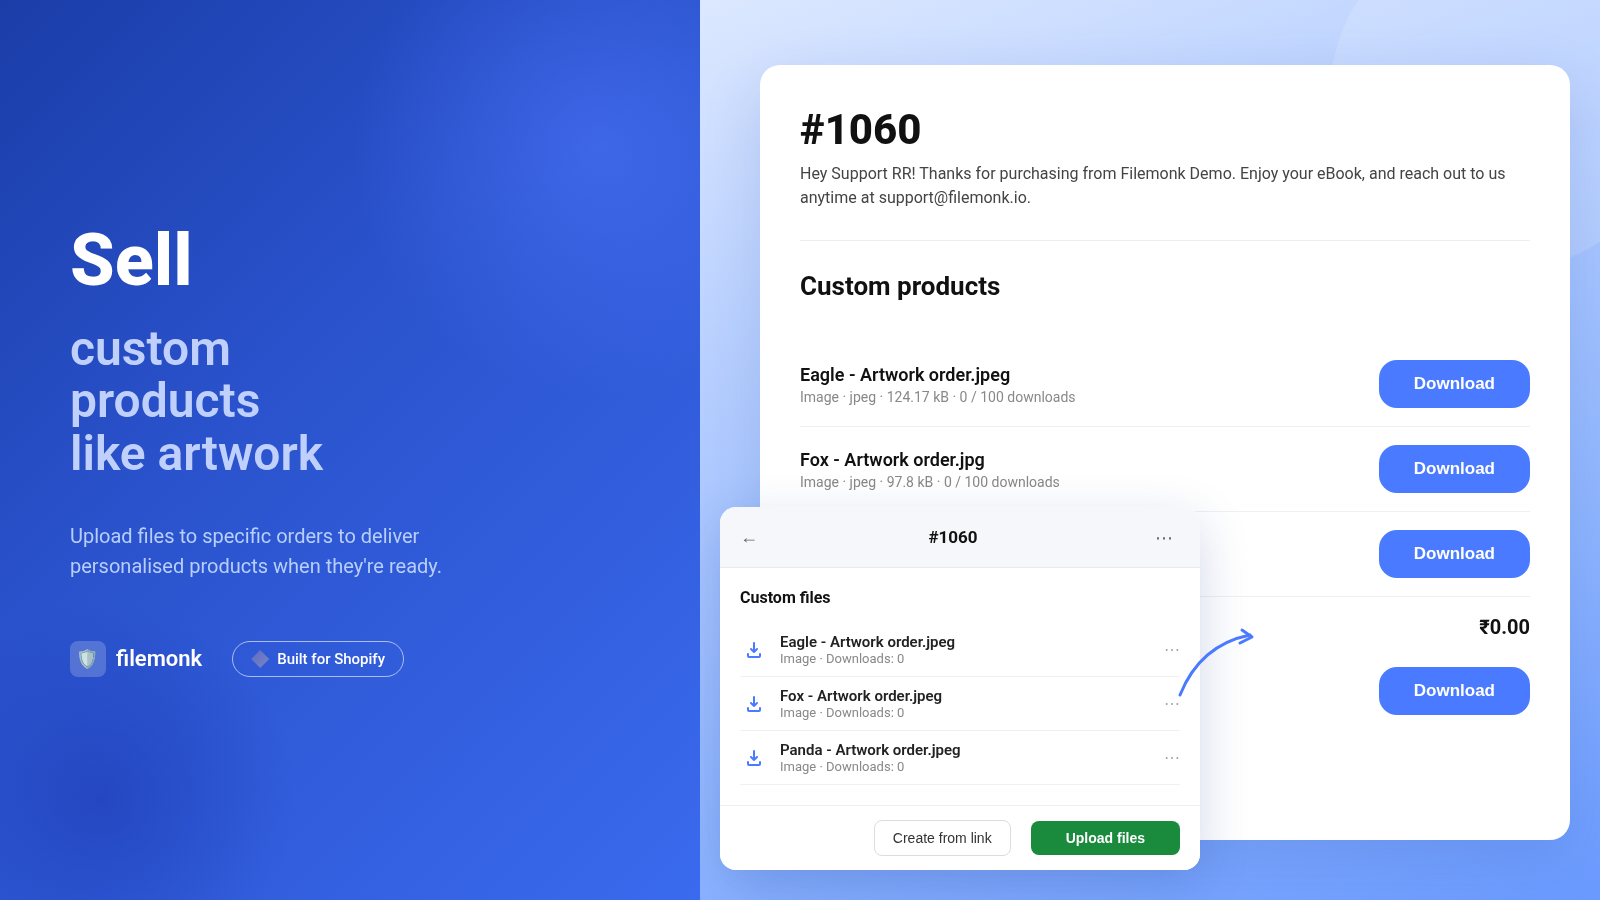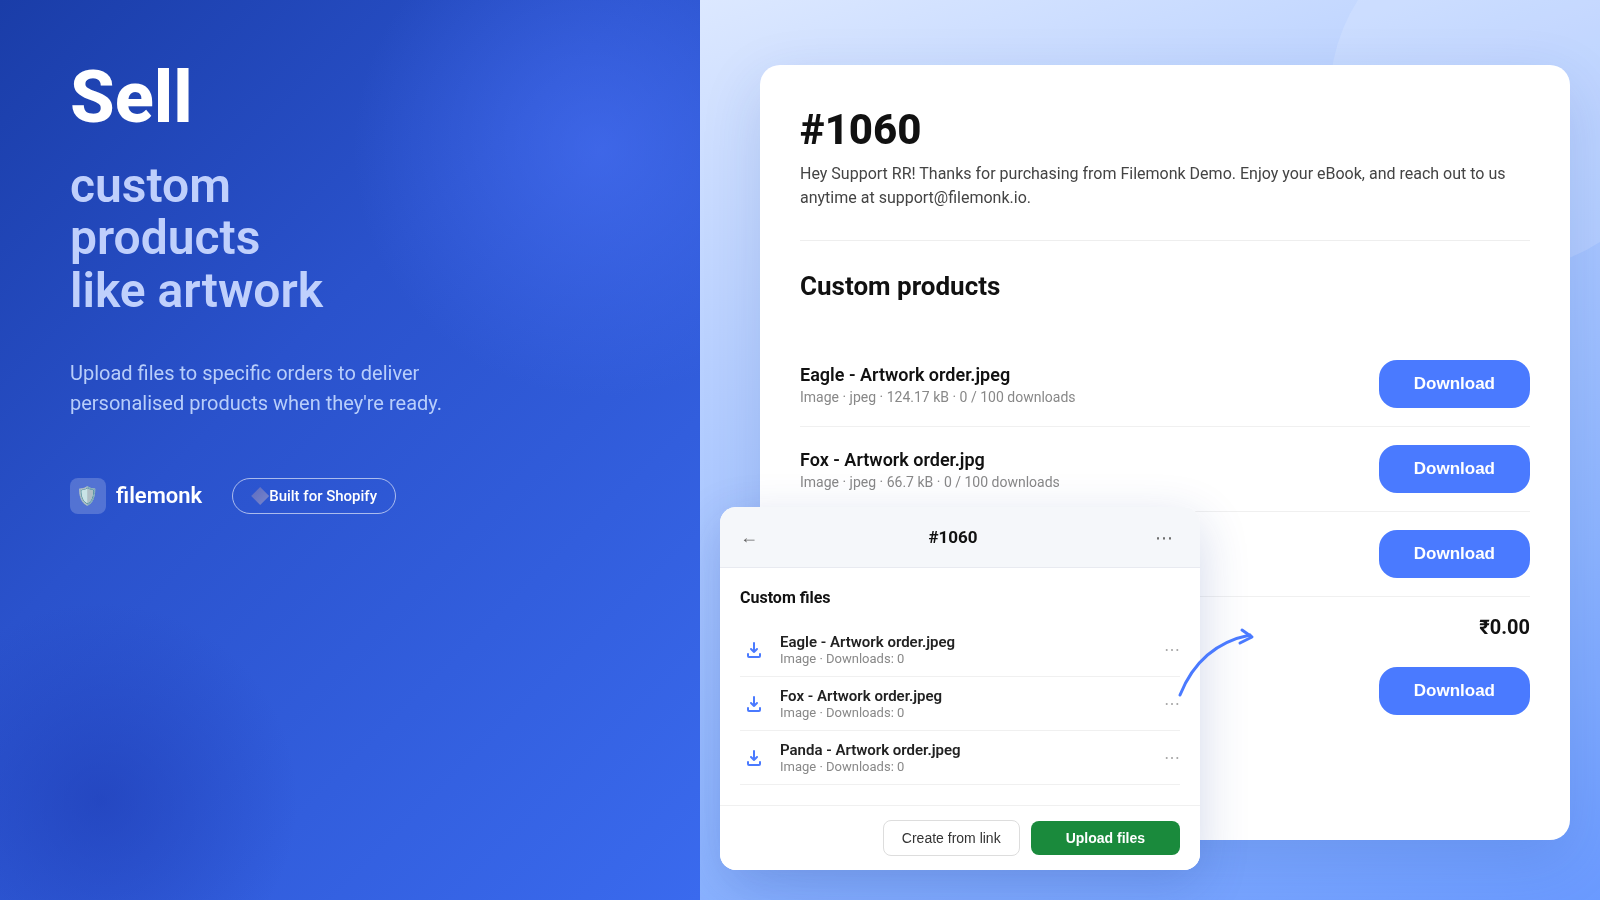--- a/index.html
+++ b/index.html
@@ -12,21 +12,21 @@
     }
 
     
     .left-panel {
       width: 700px;
       height: 900px;
       background: linear-gradient(135deg, #1a3da8 0%, #2a52cc 40%, #3a6aee 100%);
       position: relative;
       display: flex;
       flex-direction: column;
-      justify-content: flex-start;
+      justify-content: center;
       padding: 60px 70px;
       overflow: hidden;
     }
 
     .left-panel::before {
       content: '';
       position: absolute;
       top: -100px;
       right: -150px;
       width: 500px;
@@ -104,20 +104,21 @@
 
     .brand-name {
       font-size: 22px;
       font-weight: 600;
       color: white;
     }
 
     .shopify-badge {
       display: flex;
       align-items: center;
+      gap: 8px;
       background: transparent;
       border: 1.5px solid rgba(255,255,255,0.6);
       border-radius: 25px;
       padding: 8px 18px;
       color: white;
       font-size: 15px;
       font-weight: 500;
     }
 
     .shopify-diamond {
@@ -344,21 +345,21 @@
     .file-menu {
       color: #aaa;
       font-size: 16px;
       cursor: pointer;
     }
 
     .front-card-footer {
       display: flex;
       align-items: center;
       justify-content: flex-end;
-      gap: 11px;
+      gap: 20px;
       padding: 14px 20px;
       background: #fff;
       border-top: 1px solid #f0f0f0;
     }
 
     .create-link-btn {
       background: white;
       border: 1.5px solid #ddd;
       border-radius: 8px;
       padding: 9px 18px;
@@ -423,21 +424,21 @@
       <div class="product-info">
         <div class="product-name">Eagle - Artwork order.jpeg</div>
         <div class="product-meta">Image · jpeg · 124.17 kB · 0 / 100 downloads</div>
       </div>
       <button class="download-btn">Download</button>
     </div>
 
     <div class="product-row">
       <div class="product-info">
         <div class="product-name">Fox - Artwork order.jpg</div>
-        <div class="product-meta">Image · jpeg · 66.7 kB · 0 / 100 downloads</div>
+        <div class="product-meta">Image · jpeg · 97.8 kB · 0 / 100 downloads</div>
       </div>
       <button class="download-btn">Download</button>
     </div>
 
     <div class="product-row">
       <div class="product-info">
         <div class="product-name">Panda - Artwork order.jpg</div>
         <div class="product-meta">Image · jpeg · 88.4 kB · 0 / 100 downloads</div>
       </div>
       <button class="download-btn">Download</button>

